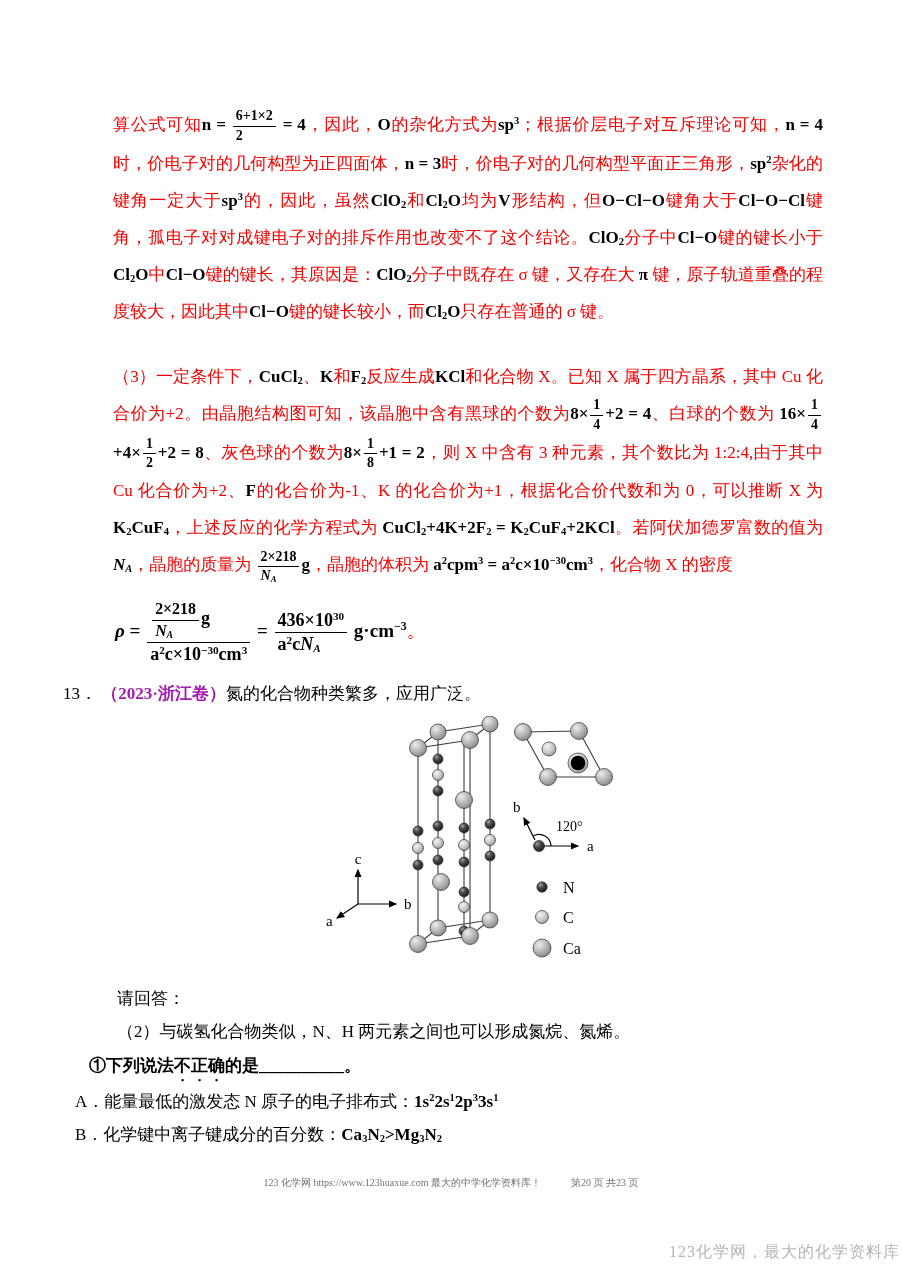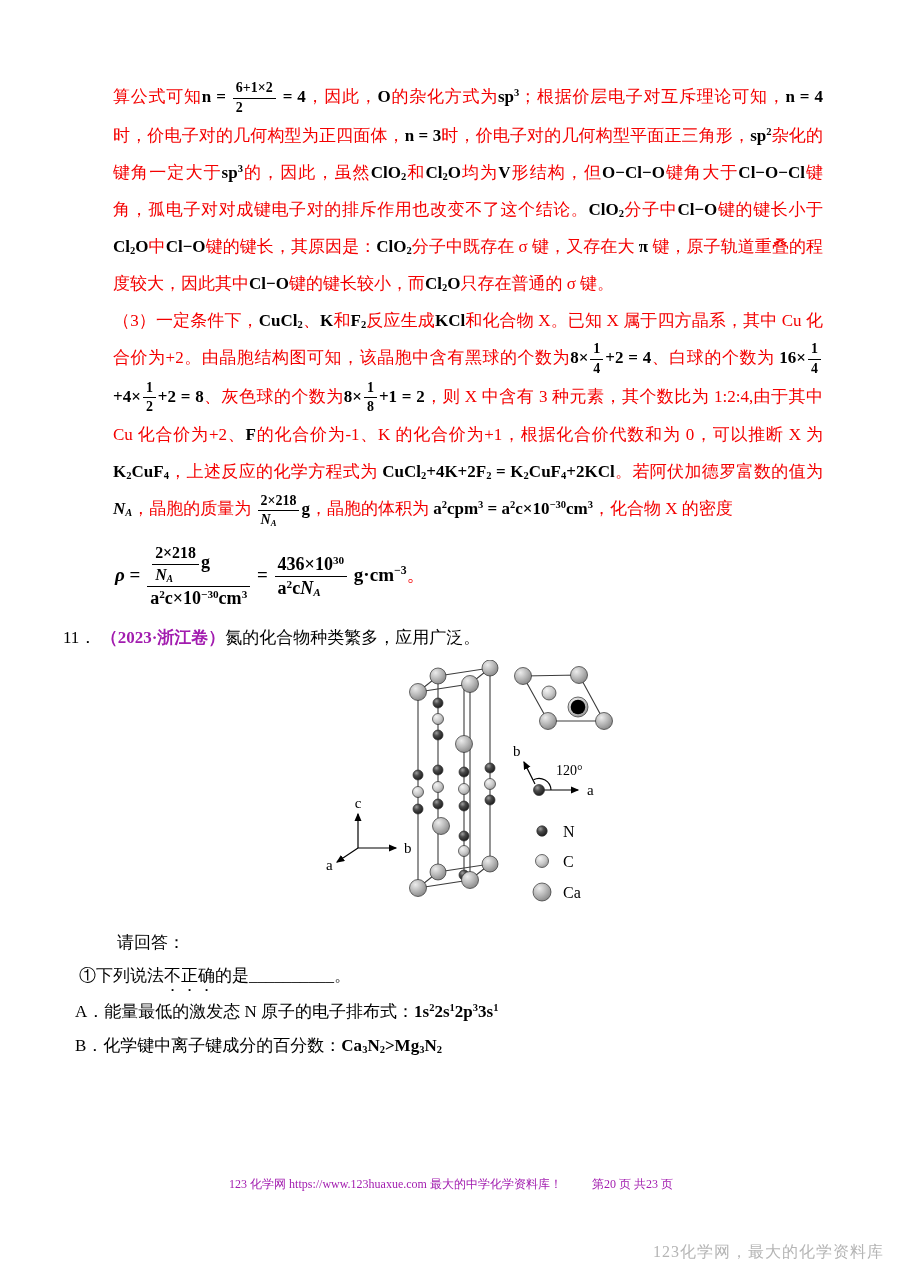--- a/index.html
+++ b/index.html
@@ -2,57 +2,57 @@
 <html><head>
 <meta charset="utf-8">
 <style>
   html,body{margin:0;padding:0;}
   body{
     width:902px;height:1275px;background:#ffffff;position:relative;overflow:hidden;
     font-family:"Liberation Serif","DejaVu Serif",serif;
   }
   .content{position:absolute;left:63px;top:78px;width:760px;}
   .para{font-size:17px;line-height:2.18;margin:0;text-align:justify;}
-  .sol{margin-left:50px;color:#f40000;}
+  .sol{margin-left:50px;color:#f40000;margin-top:28px;}
   .eq{margin-left:52px;color:#000;font-size:19px;line-height:1.2;margin-top:14px;margin-bottom:10px;text-align:left;}
   .qstem{color:#000;margin-top:12px;text-align:left;line-height:1.9;}
   .qa{color:#000;text-align:left;line-height:1.95;}
-  .in1{margin-left:54px;} .in2{margin-left:16px;} .in3{margin-left:12px;}
+  .in1{margin-left:54px;} .in2{margin-left:26px;font-weight:bold;} .in3{margin-left:12px;}
   .f{color:#000;font-weight:bold;font-family:"Liberation Serif","DejaVu Serif",serif;font-style:normal;}
   .fi{color:#000;font-weight:bold;font-style:italic;font-family:"Liberation Serif","DejaVu Serif",serif;}
   .b{color:#a21caf;font-weight:bold;}
   .r{color:#f40000;}
   .sup{font-size:0.62em;vertical-align:0.58em;line-height:0;}
   .sub{font-size:0.62em;vertical-align:-0.22em;line-height:0;}
   .em{-webkit-text-emphasis:filled dot;text-emphasis:filled dot;
       -webkit-text-emphasis-position:under;text-emphasis-position:under left;}
   .frac{display:inline-block;vertical-align:middle;margin:0 2px;font-size:0.82em;}
   .frac>.num{display:block;border-bottom:1.6px solid currentColor;padding:0 3px;line-height:1.3;}
   .frac>.den{display:block;padding:0 3px;line-height:1.3;}
   .eq .frac{font-size:0.95em;}
   .eq .frac .frac{font-size:0.88em;}
   .figure{margin-left:257px;margin-top:6px;margin-bottom:4px;}
   .footer{position:absolute;top:1176px;left:0;width:100%;text-align:center;
-          font-size:12px;color:#a21caf;}
+          font-size:10px;color:#737373;}
   .footer .gap{display:inline-block;width:30px;}
-  .watermark{position:absolute;top:1242px;right:18px;font-size:16px;color:#b5b5b5;letter-spacing:1px;}
+  .watermark{position:absolute;top:1242px;right:2px;font-size:16px;color:#b5b5b5;letter-spacing:1px;}
   svg text{font-family:"Liberation Serif","DejaVu Serif",serif;}
 </style>
 </head>
 <body>
 
 <div class="content">
 
   <p class="para sol"><span>算公式可知</span><span class="f">n</span><span class="f"> = </span><span class="frac f"><span class="num"><span class="f">6+1×2</span></span><span class="den"><span class="f">2</span></span></span><span class="f"> = 4</span><span>，因此，</span><span class="f">O</span><span>的杂化方式为</span><span class="f">sp</span><span class="f sup">3</span><span>；根据价层电子对互斥理论可知，</span><span class="f">n = 4</span><span>时，价电子对的几何构型为正四面体，</span><span class="f">n = 3</span><span>时，价电子对的几何构型平面正三角形，</span><span class="f">sp</span><span class="f sup">2</span><span>杂化的键角一定大于</span><span class="f">sp</span><span class="f sup">3</span><span>的，因此，虽然</span><span class="f">ClO</span><span class="f sub">2</span><span>和</span><span class="f">Cl</span><span class="f sub">2</span><span class="f">O</span><span>均为</span><span class="f">V</span><span>形结构，但</span><span class="f">O−Cl−O</span><span>键角大于</span><span class="f">Cl−O−Cl</span><span>键角，孤电子对对成键电子对的排斥作用也改变不了这个结论。</span><span class="f">ClO</span><span class="f sub">2</span><span>分子中</span><span class="f">Cl−O</span><span>键的键长小于</span><span class="f">Cl</span><span class="f sub">2</span><span class="f">O</span><span>中</span><span class="f">Cl−O</span><span>键的键长，其原因是：</span><span class="f">ClO</span><span class="f sub">2</span><span>分子中既存在 σ 键，又存在大 </span><span class="f">π</span><span> 键，原子轨道重叠的程度较大，因此其中</span><span class="f">Cl−O</span><span>键的键长较小，而</span><span class="f">Cl</span><span class="f sub">2</span><span class="f">O</span><span>只存在普通的 σ 键。</span></p>
 
   <p class="para sol"><span>（3）一定条件下，</span><span class="f">CuCl</span><span class="f sub">2</span><span>、</span><span class="f">K</span><span>和</span><span class="f">F</span><span class="f sub">2</span><span>反应生成</span><span class="f">KCl</span><span>和化合物 X。已知 X 属于四方晶系，其中 Cu 化合价为+2。由晶胞结构图可知，该晶胞中含有黑球的个数为</span><span class="f">8×</span><span class="frac f"><span class="num"><span class="f">1</span></span><span class="den"><span class="f">4</span></span></span><span class="f">+2 = 4</span><span>、白球的个数为 </span><span class="f">16×</span><span class="frac f"><span class="num"><span class="f">1</span></span><span class="den"><span class="f">4</span></span></span><span class="f">+4×</span><span class="frac f"><span class="num"><span class="f">1</span></span><span class="den"><span class="f">2</span></span></span><span class="f">+2 = 8</span><span>、灰色球的个数为</span><span class="f">8×</span><span class="frac f"><span class="num"><span class="f">1</span></span><span class="den"><span class="f">8</span></span></span><span class="f">+1 = 2</span><span>，则 X 中含有 3 种元素，其个数比为 1:2:4,由于其中 Cu 化合价为+2、</span><span class="f">F</span><span>的化合价为-1、K 的化合价为+1，根据化合价代数和为 0，可以推断 X 为</span><span class="f">K</span><span class="f sub">2</span><span class="f">CuF</span><span class="f sub">4</span><span>，上述反应的化学方程式为 </span><span class="f">CuCl</span><span class="f sub">2</span><span class="f">+4K+2F</span><span class="f sub">2</span><span class="f"> = K</span><span class="f sub">2</span><span class="f">CuF</span><span class="f sub">4</span><span class="f">+2KCl</span><span>。若阿伏加德罗富数的值为</span><span class="fi">N</span><span class="fi sub">A</span><span>，晶胞的质量为 </span><span class="frac f"><span class="num"><span class="f">2×218</span></span><span class="den"><span class="fi">N</span><span class="fi sub">A</span></span></span><span class="f">g</span><span>，晶胞的体积为 </span><span class="f">a</span><span class="f sup">2</span><span class="f">cpm</span><span class="f sup">3</span><span class="f"> = a</span><span class="f sup">2</span><span class="f">c×10</span><span class="f sup">−30</span><span class="f">cm</span><span class="f sup">3</span><span>，化合物 X 的密度</span></p>
 
   <p class="para eq"><span class="fi">ρ</span><span class="f"> = </span><span class="frac f"><span class="num"><span class="frac f"><span class="num"><span class="f">2×218</span></span><span class="den"><span class="fi">N</span><span class="fi sub">A</span></span></span><span class="f">g</span></span><span class="den"><span class="f">a</span><span class="f sup">2</span><span class="f">c×10</span><span class="f sup">−30</span><span class="f">cm</span><span class="f sup">3</span></span></span><span class="f"> = </span><span class="frac f"><span class="num"><span class="f">436×10</span><span class="f sup">30</span></span><span class="den"><span class="f">a</span><span class="f sup">2</span><span class="f">c</span><span class="fi">N</span><span class="fi sub">A</span></span></span><span class="f"> g·cm</span><span class="f sup">−3</span><span class="r">。</span></p>
 
-  <p class="para qstem"><span>11．  </span><span class="b">（2023·浙江卷）</span><span>氮的化合物种类繁多，应用广泛。</span></p>
+  <p class="para qstem"><span>13．  </span><span class="b">（2023·浙江卷）</span><span>氮的化合物种类繁多，应用广泛。</span></p>
 
   <div class="figure">
     <svg width="330" height="258" viewBox="0 0 330 258">
       <defs>
         <radialGradient id="gCa" cx="35%" cy="30%" r="75%">
           <stop offset="0%" stop-color="#ececec"></stop>
             <stop offset="55%" stop-color="#b6b6b6"></stop>
             <stop offset="100%" stop-color="#878787"></stop>
         </radialGradient>
         <radialGradient id="gC" cx="35%" cy="30%" r="75%">
@@ -152,20 +152,21 @@
         <text x="243" y="177" font-size="16">N</text>
         <circle cx="222" cy="201" r="6.5" fill="url(#gC)" stroke="#2f2f2f" stroke-width="0.7"></circle>
         <text x="243" y="207" font-size="16">C</text>
         <circle cx="222" cy="232" r="9" fill="url(#gCa)" stroke="#2f2f2f" stroke-width="0.7"></circle>
         <text x="243" y="238" font-size="16">Ca</text>
       </g>
     </svg>
   </div>
 
   <p class="para qa in1"><span>请回答：</span></p>
+  <p class="para qa in1"><span>（2）与碳氢化合物类似，N、H 两元素之间也可以形成氮烷、氮烯。</span></p>
   <p class="para qa in2"><span>①下列说法</span><span class="em">不正确</span><span>的是__________。</span></p>
   <p class="para qa in3"><span>A．能量最低的激发态 N 原子的电子排布式：</span><span class="f">1s</span><span class="f sup">2</span><span class="f">2s</span><span class="f sup">1</span><span class="f">2p</span><span class="f sup">3</span><span class="f">3s</span><span class="f sup">1</span></p>
   <p class="para qa in3"><span>B．化学键中离子键成分的百分数：</span><span class="f">Ca</span><span class="f sub">3</span><span class="f">N</span><span class="f sub">2</span><span class="f">&gt;Mg</span><span class="f sub">3</span><span class="f">N</span><span class="f sub">2</span></p>
 </div>
 
 <div class="footer">
   <span>123 化学网 https://www.123huaxue.com 最大的中学化学资料库！</span><span class="gap"></span><span>第20 页 共23 页</span>
 </div>
 
 <div class="watermark">123化学网，最大的化学资料库</div>

